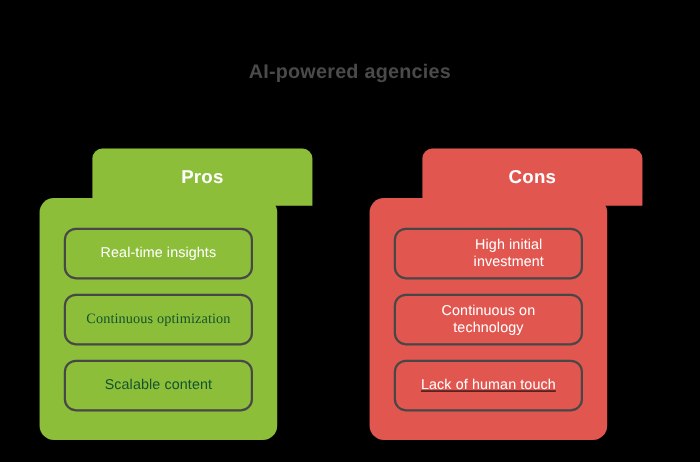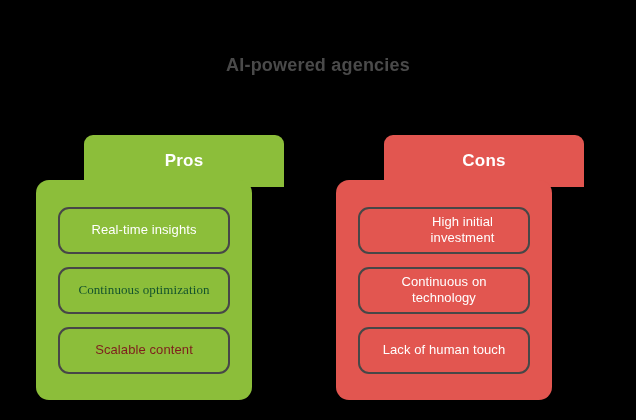--- a/index.html
+++ b/index.html
@@ -124,21 +124,21 @@
 
       <div class="pill" style="border-color: rgb(71, 71, 71);">
         <span class="pill-label" style="color: rgb(255, 255, 255);">Real-time insights</span>
       </div>
 
       <div class="pill" style="border-color: rgb(71, 71, 71);">
         <span class="pill-label" style="color: #14532d; font-family: Liberation Serif, serif;">Continuous optimization</span>
       </div>
 
       <div class="pill" style="border-color: rgb(71, 71, 71);">
-        <span class="pill-label" style="color: #7f1d1d;">Scalable content</span>
+        <span class="pill-label" style="color: #14532d;">Scalable content</span>
       </div>
 
     </div>
   </div>
 
   <div class="column column-cons theme-red">
 
     <div class="tab" style="background: rgb(226, 86, 80);">
       <span class="tab-label" style="color: rgb(255, 255, 255);">Cons</span>
     </div>
@@ -146,20 +146,20 @@
     <div class="panel" style="background: rgb(226, 86, 80);">
 
       <div class="pill" style="border-color: rgb(71, 71, 71);">
         <span class="pill-label" style="color: #ffffff; padding-left: 37px;">High initial investment</span>
       </div>
 
       <div class="pill" style="border-color: rgb(71, 71, 71);">
         <span class="pill-label" style="color: rgb(255, 255, 255);">Continuous on technology</span>
       </div>
 
-      <div class="pill" style="border-color: rgb(71, 71, 71);">
+      <div class="pill" style="border-color: rgb(71, 71, 71); text-decoration: underline;">
         <span class="pill-label" style="color: rgb(255, 255, 255);">Lack of human touch</span>
       </div>
 
     </div>
   </div>
 
 </div>
 
 </body></html>

